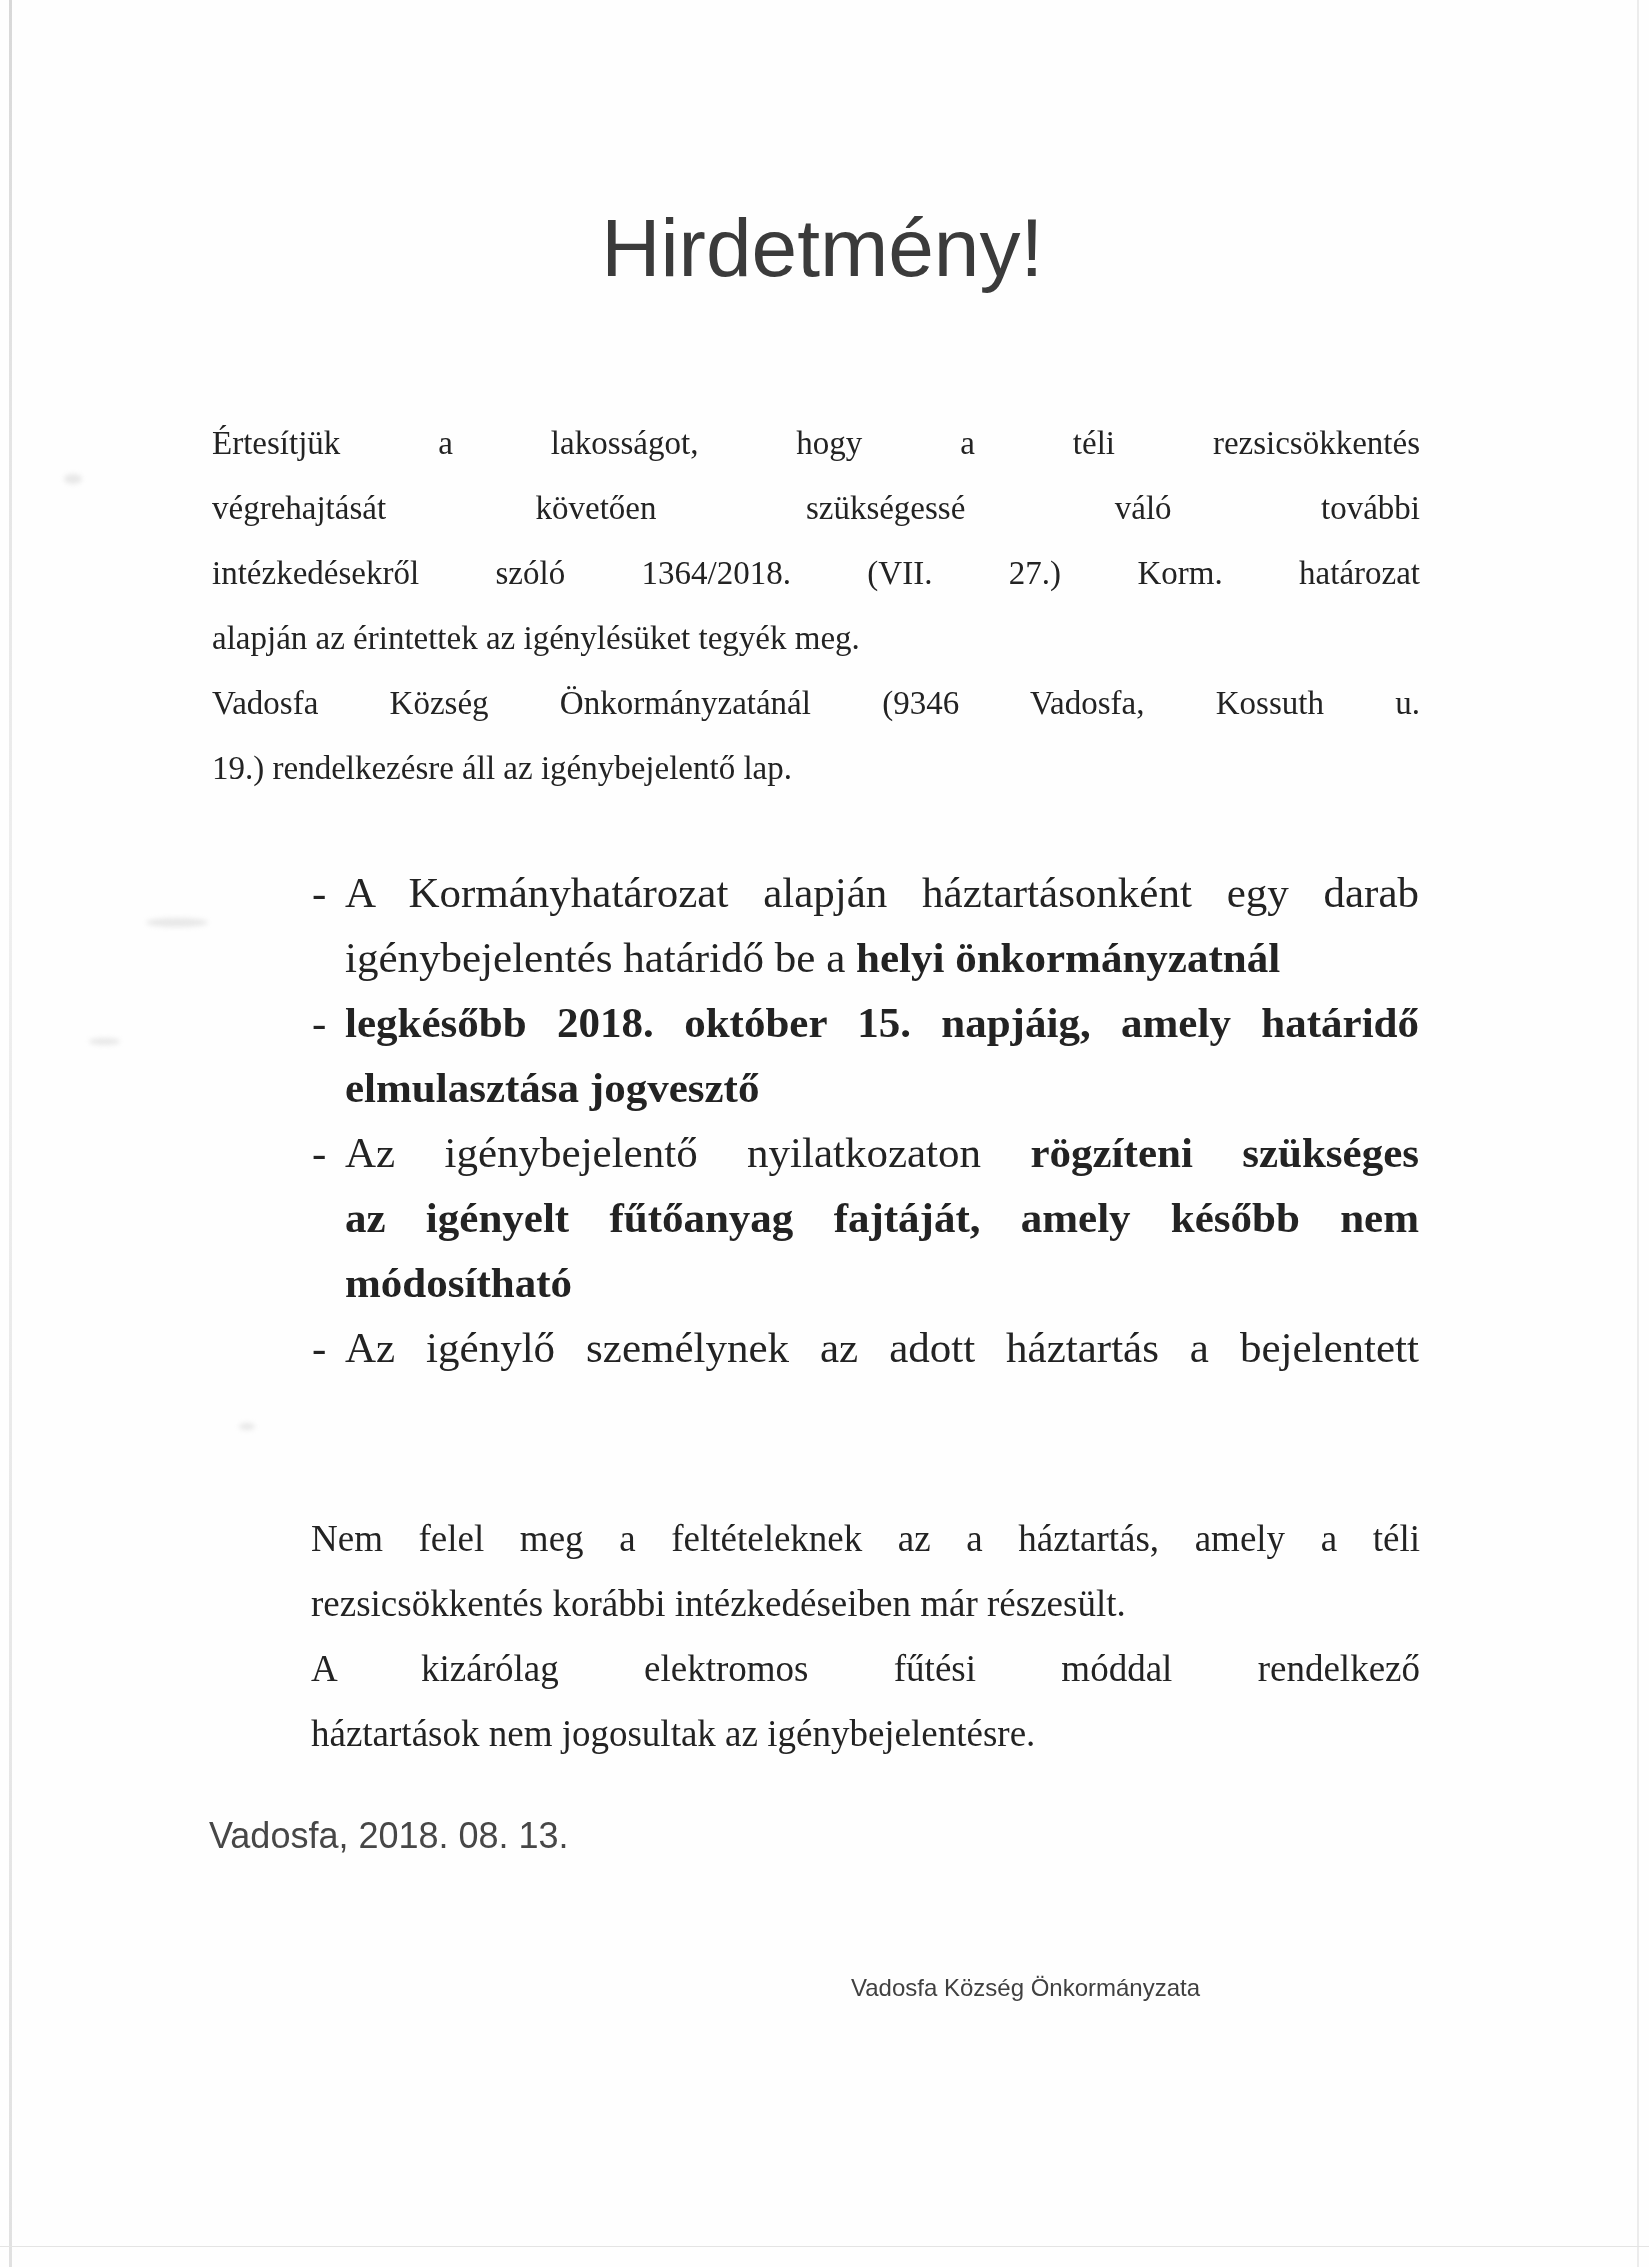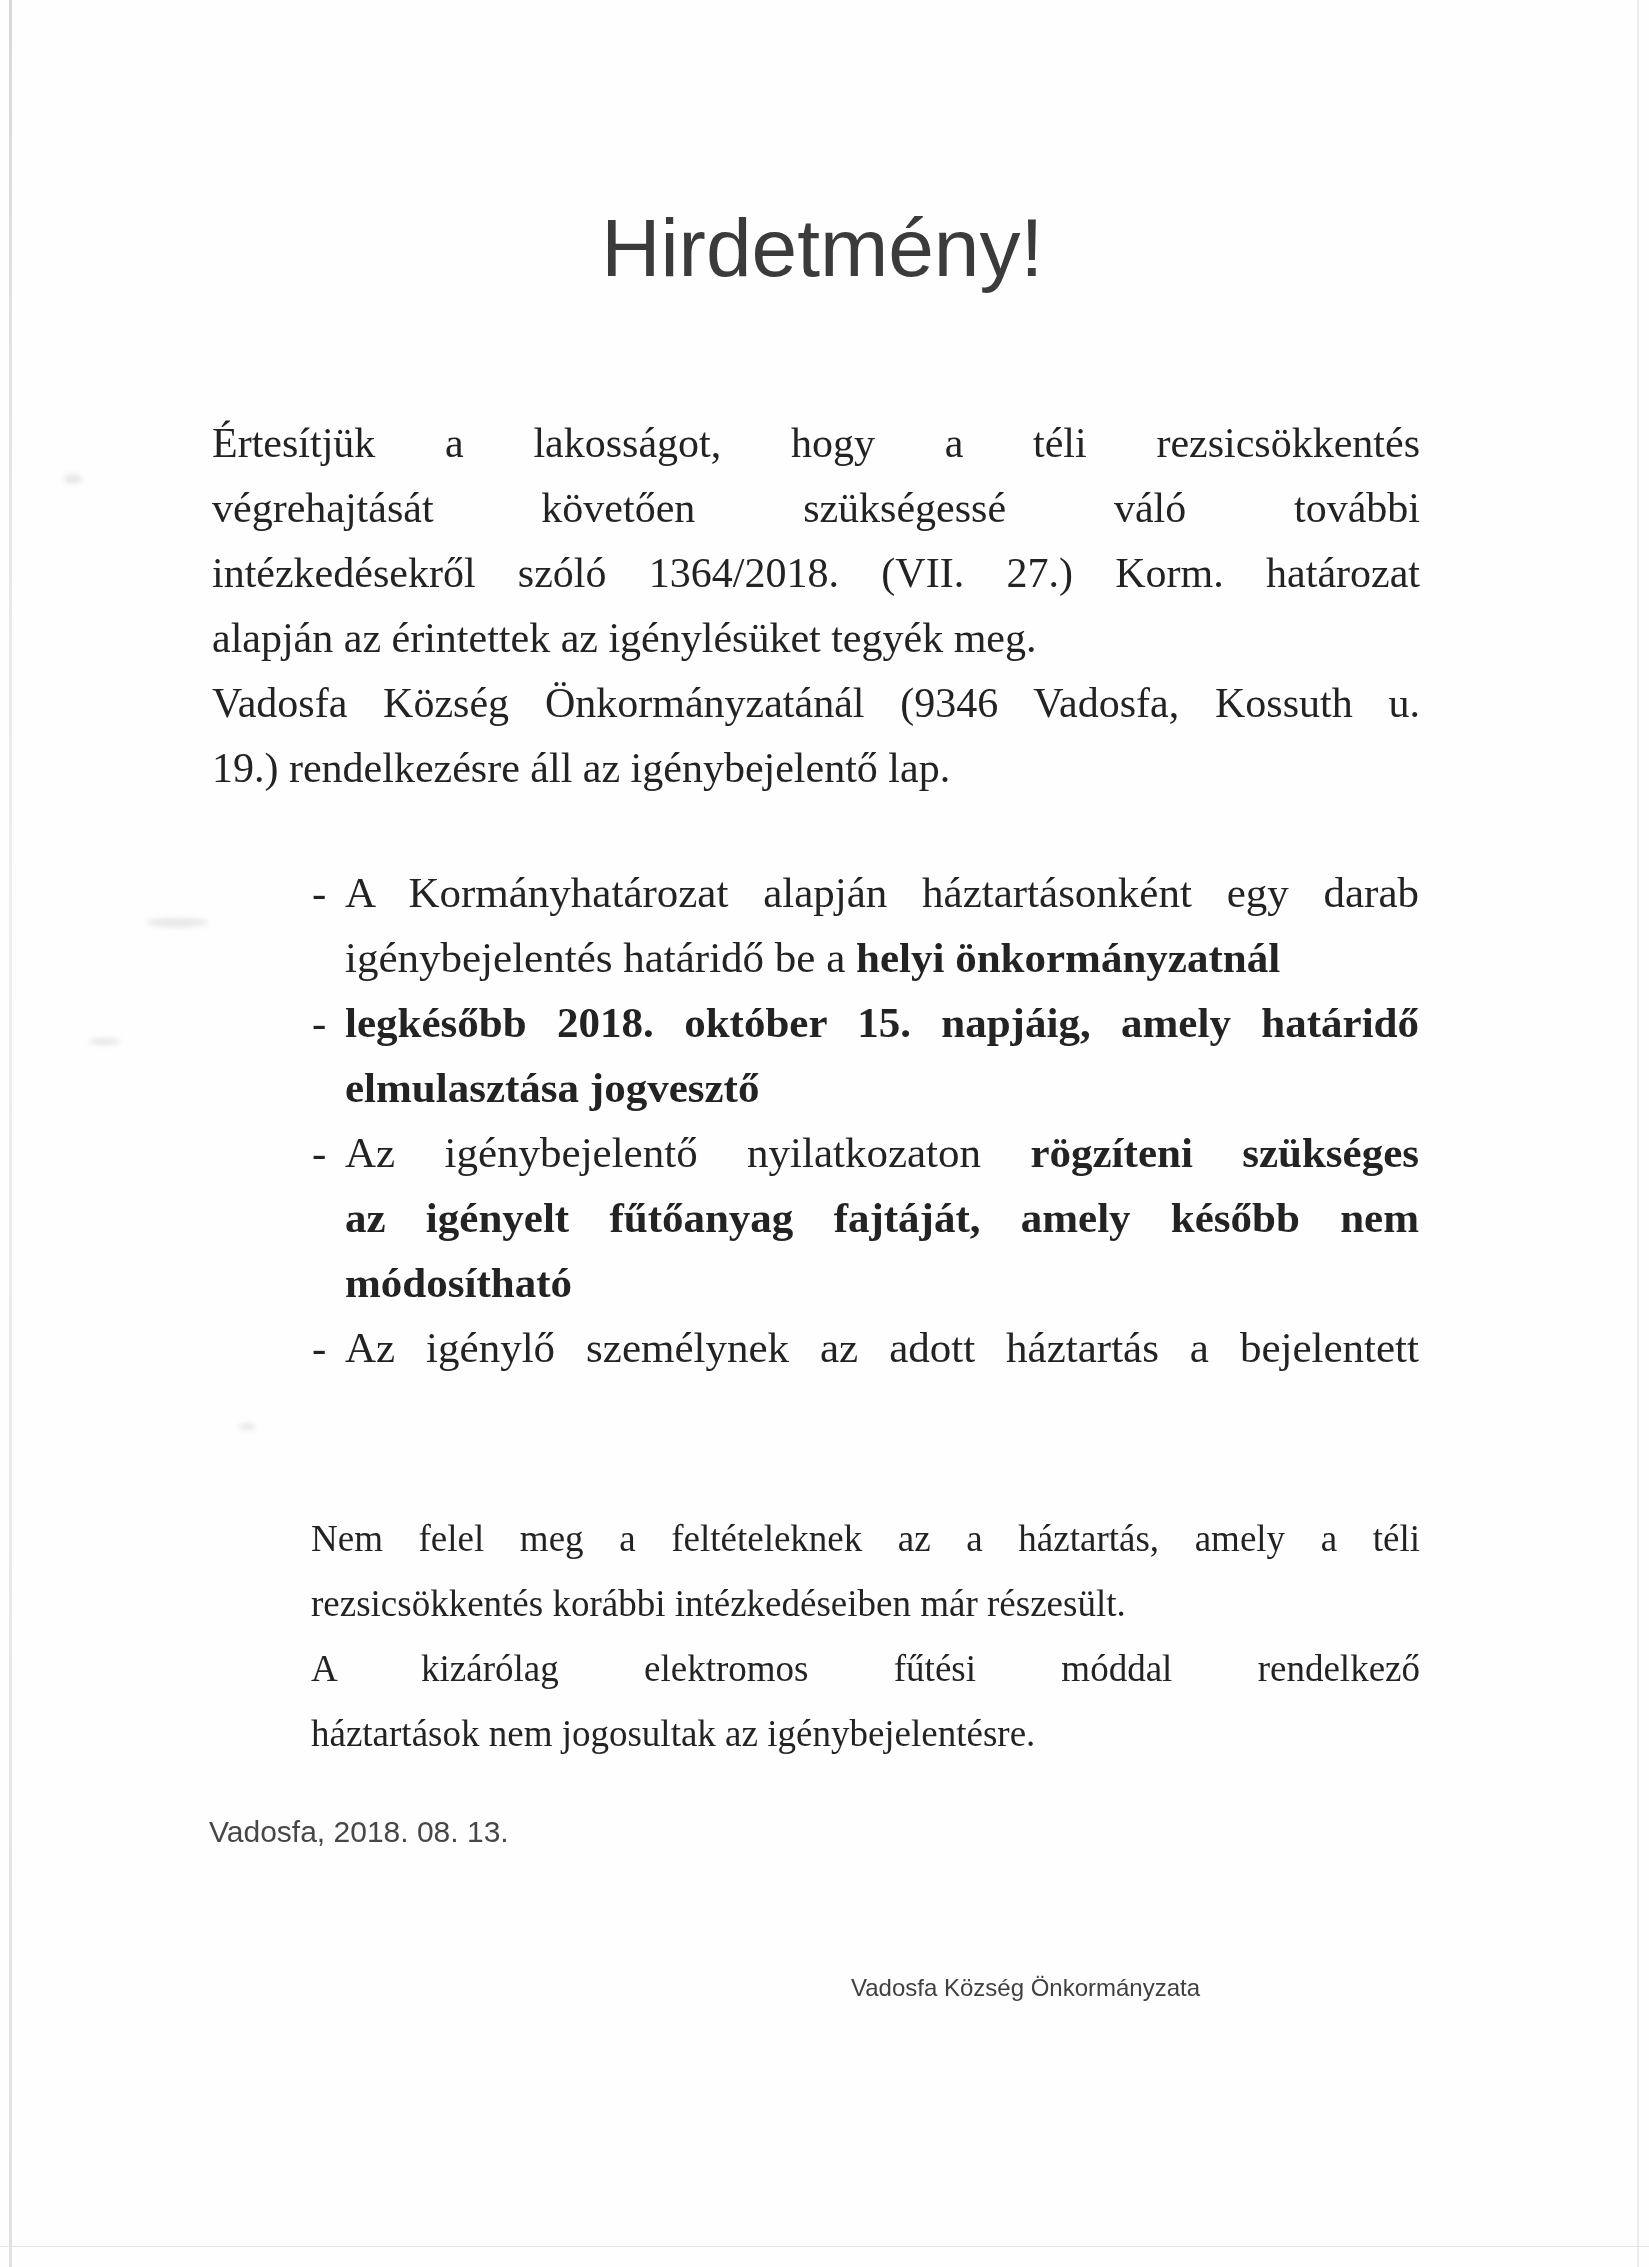--- a/index.html
+++ b/index.html
@@ -29,31 +29,31 @@
     position:absolute; left:8px; right:13.6px; top:194px;
     text-align:center;
     font-family:"Liberation Sans","DejaVu Sans",sans-serif;
     font-size:82px; line-height:107px; color:#3b3b3b;
   }
   
   .tblock { position:absolute; }
   .tline { line-height:65px; min-height:65px; white-space:normal; }
   .tline.just { text-align:justify; text-align-last:justify; text-justify:inter-word; }
   .b { font-weight:bold; }
-  #intro   { left:212px; top:411px;  width:1208px; font-size:42px; }
+  #intro   { left:212px; top:411px;  width:1208px; font-size:33px; }
   #bullets { left:312px; top:860px;  width:1107px; font-size:43px; }
   #closing { left:311px; top:1506px; width:1109px; font-size:37px; }
   .bullet-row { display:flex; align-items:flex-start; }
   .bullet-marker { flex:0 0 33px; line-height:65px; }
   .bullet-content { flex:1 1 auto; min-width:0; }
   
   .dateline {
     position:absolute; left:209px; top:1815px;
     font-family:"Liberation Sans","DejaVu Sans",sans-serif;
-    font-size:30px; color:#474747;
+    font-size:36px; color:#474747;
   }
   .signature {
     position:absolute; left:851px; top:1974px;
     font-family:"Liberation Sans","DejaVu Sans",sans-serif;
     font-size:24px; color:#404040;
   }
 </style>
 </head>
 <body>
 

